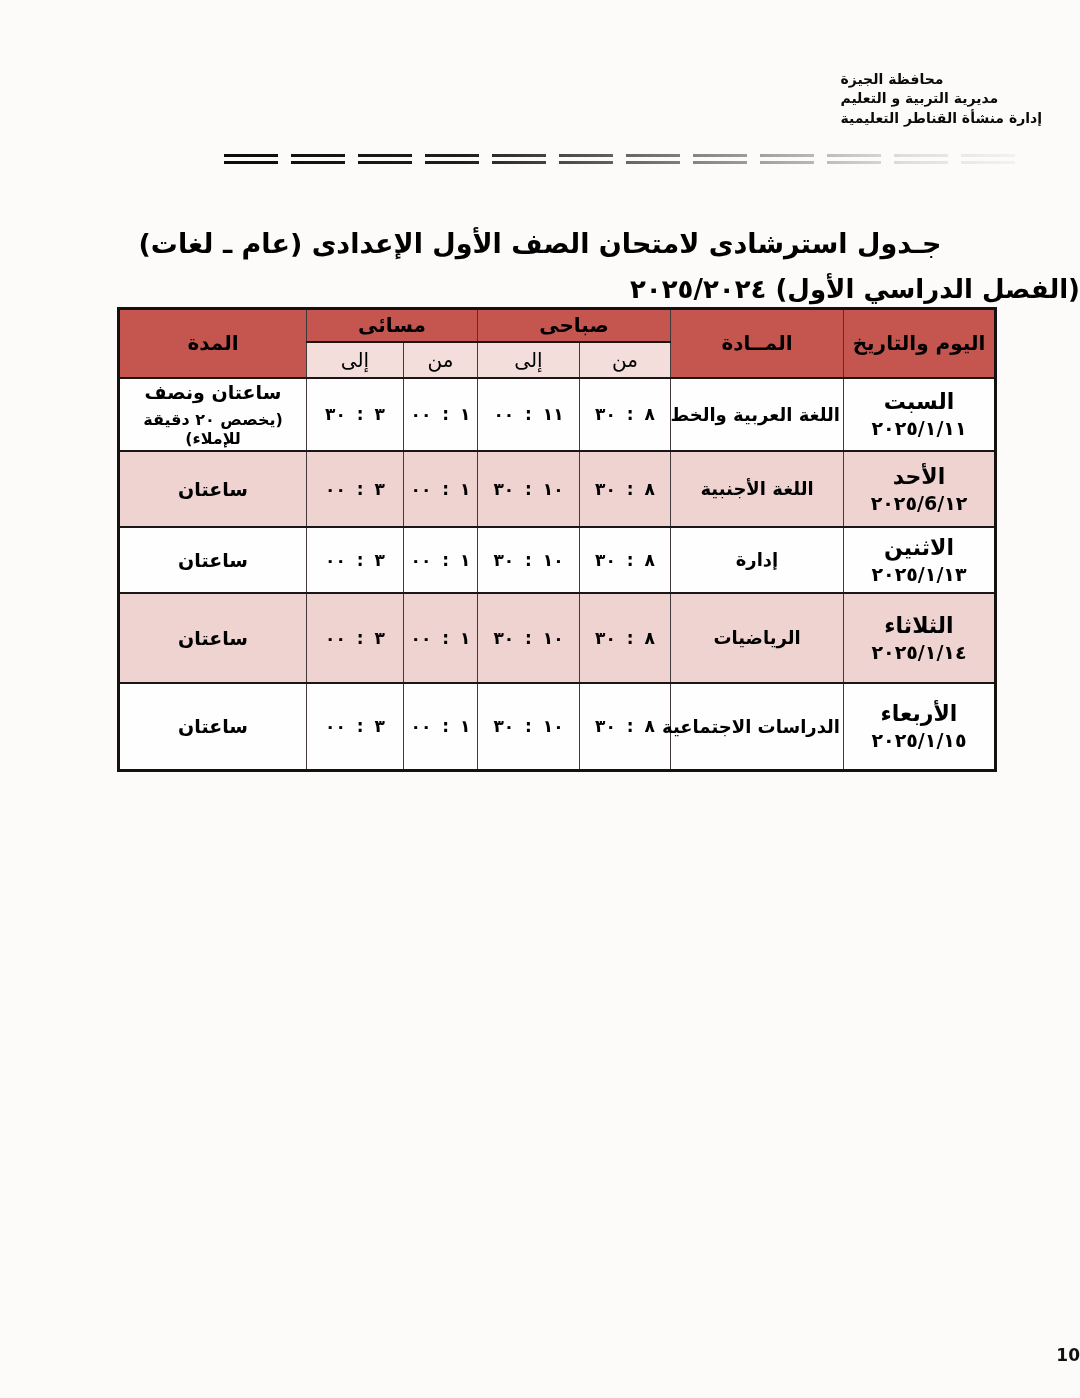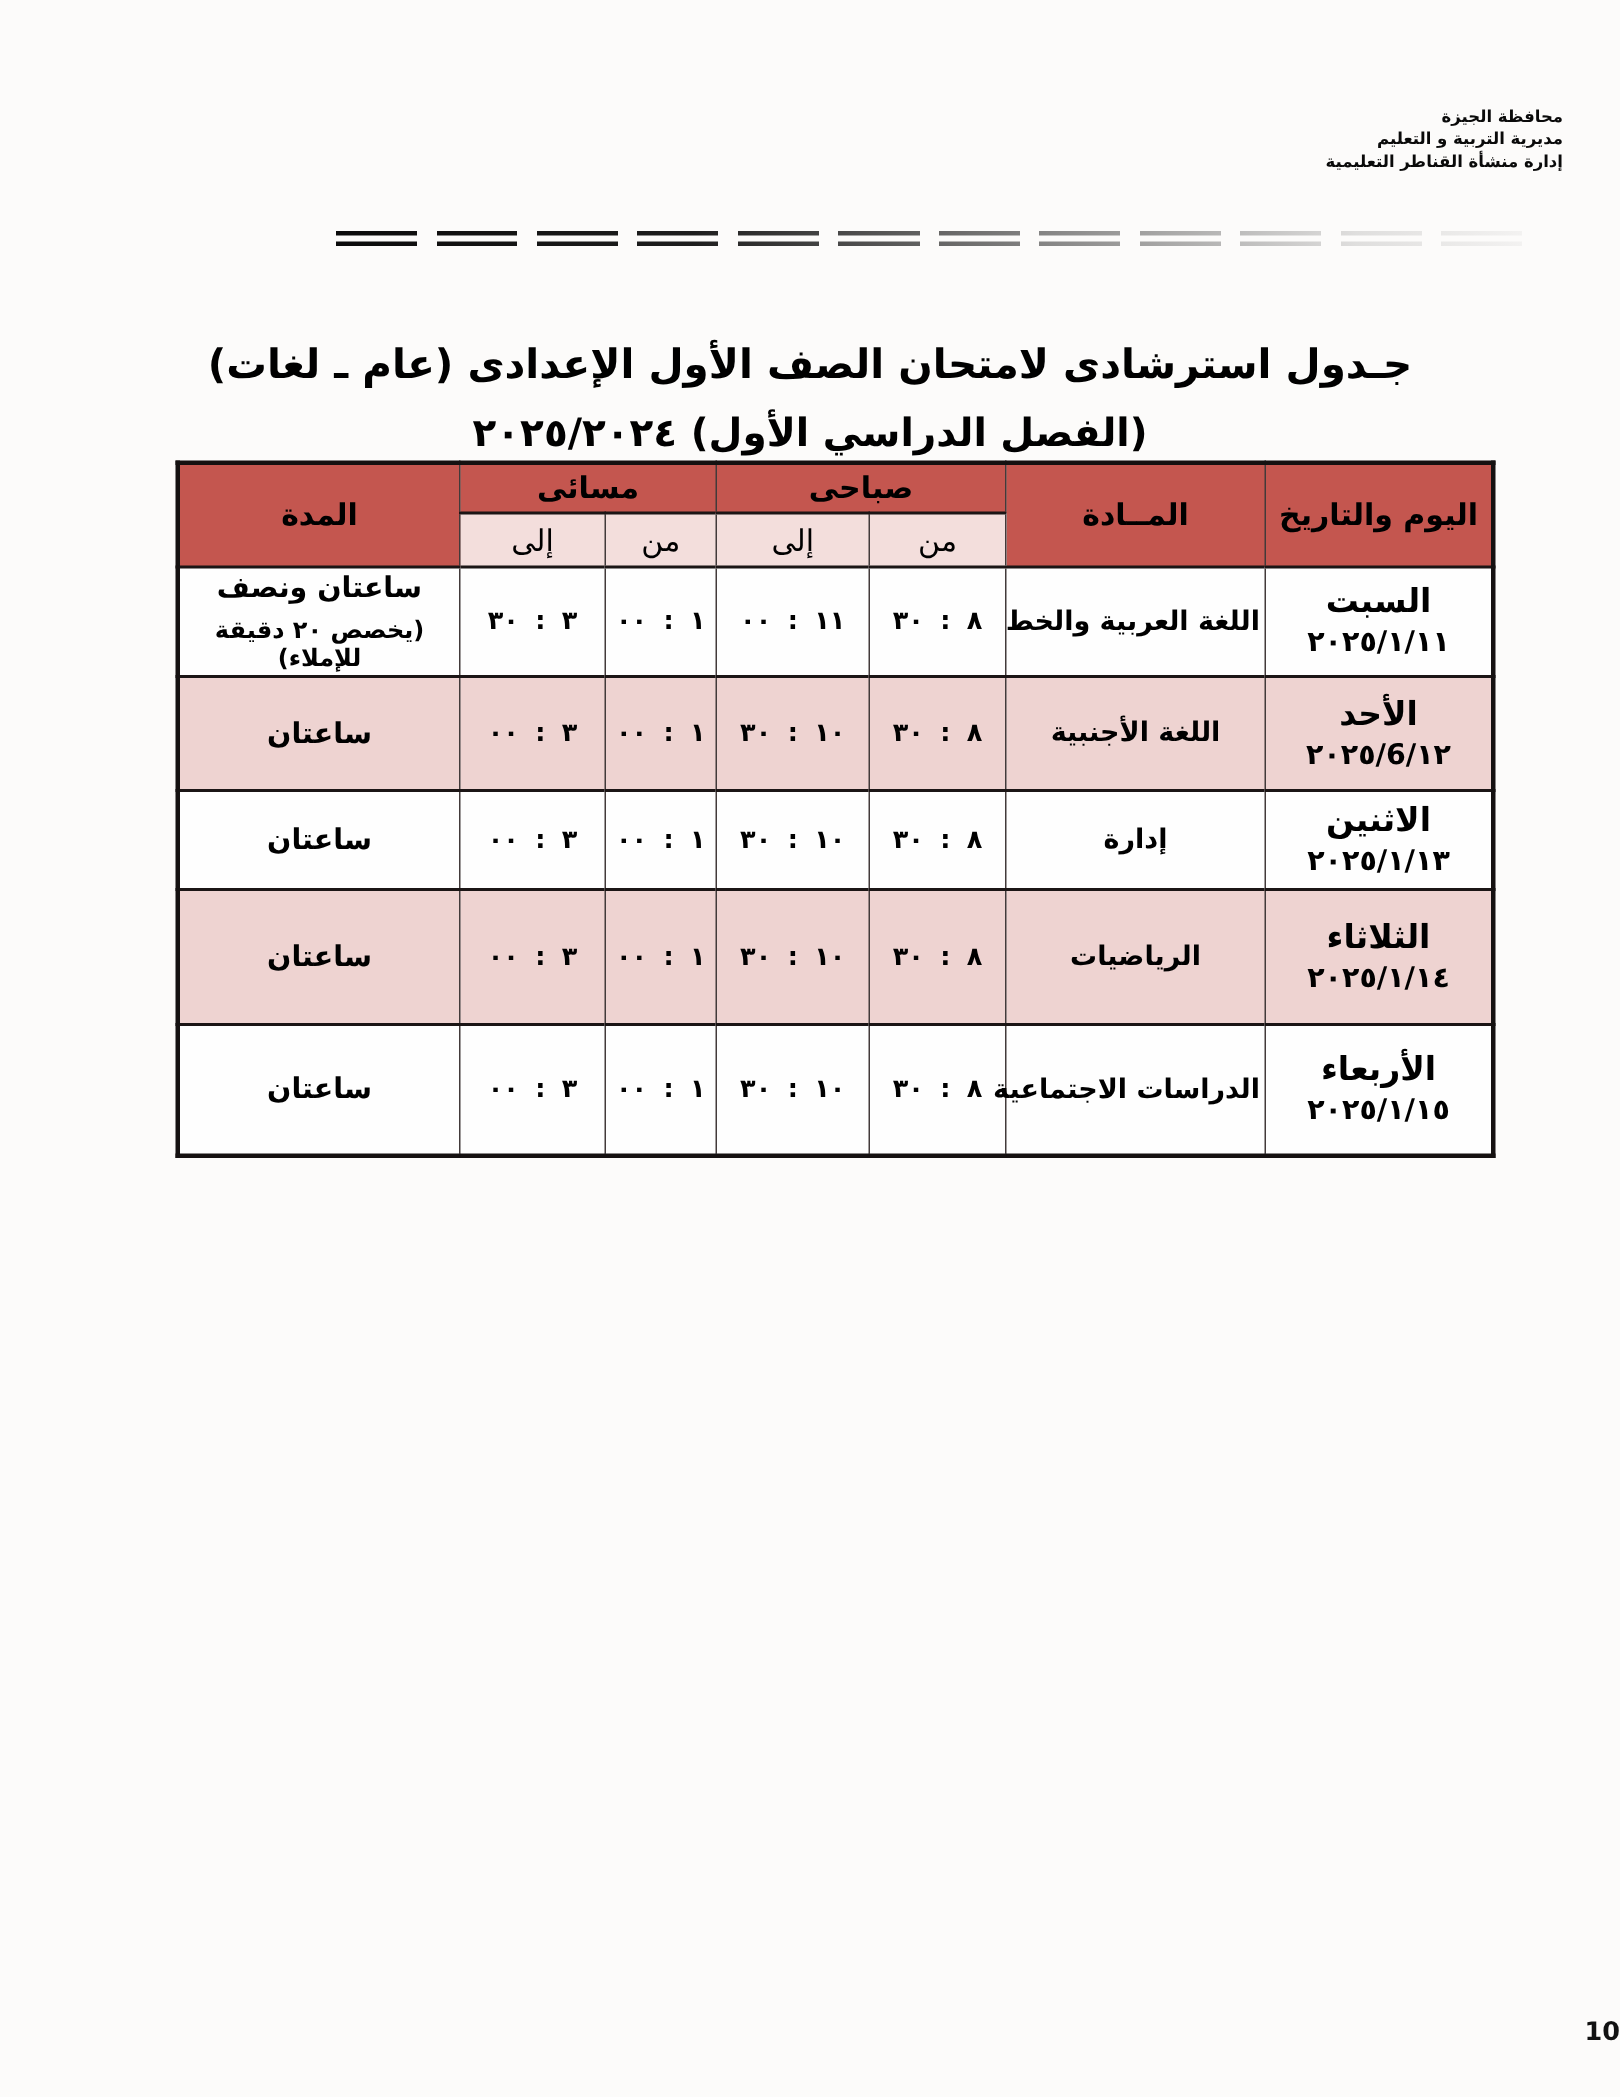--- a/index.html
+++ b/index.html
@@ -8,22 +8,22 @@
     width:1080px; height:1398px;
     background:#fcfbfa;
     font-family:"DejaVu Sans", sans-serif;
     color:#000;
     overflow:hidden;
   }
 
   
   .letterhead {
     position:absolute; top:70px; right:38px;
-    direction:rtl; text-align:right;
-    font-weight:bold; font-size:11px; line-height:1.38;
+    direction:rtl; text-align:left;
+    font-weight:bold; font-size:14px; line-height:1.38;
     color:#0a0a0a;
   }
 
   
   .separator { position:absolute; top:154px; left:224px; width:798px; height:11px; }
   .sep-line {
     height:3px;
     background:repeating-linear-gradient(to right, #0b0b0b 0px, #0b0b0b 54px, transparent 54px, transparent 67px);
   }
   .sep-mid { height:4px; }
@@ -31,21 +31,21 @@
     content:""; position:absolute; inset:-2px;
     background:linear-gradient(to right,
       rgba(252,251,250,0) 0%, rgba(252,251,250,0.08) 30%,
       rgba(252,251,250,0.55) 62%, rgba(252,251,250,0.88) 85%,
       rgba(252,251,250,0.97) 100%);
   }
 
   
   .title-block { position:absolute; top:228px; left:0; width:100%; direction:rtl; text-align:center; }
   .title-line1 { font-size:27px; font-weight:bold; letter-spacing:0; }
-  .title-line2 { font-size:26px; font-weight:bold; margin-top:15px; }
+  .title-line2 { font-size:26px; font-weight:bold; margin-top:15px;text-align:right; }
 
   
   .exam-table {
     position:absolute; top:307px; left:117px;
     width:877px; direction:rtl;
     border-collapse:collapse; table-layout:fixed;
     border:3px solid #151111;
   }
   .exam-table th, .exam-table td {
     border-left:1.5px solid #423a3a;

